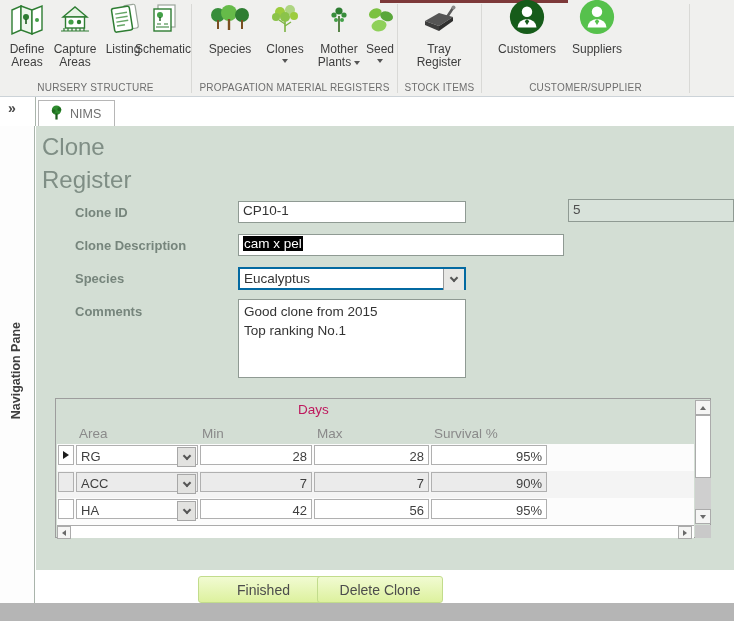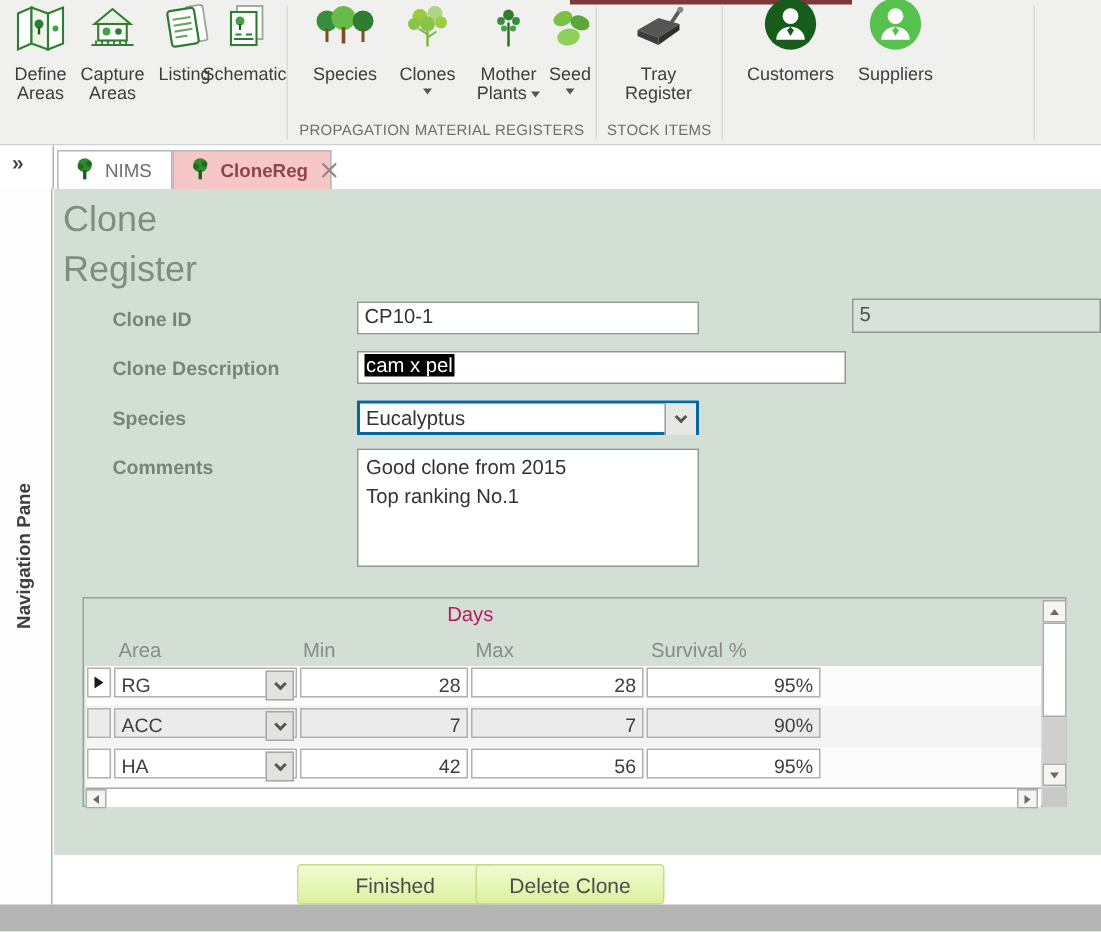--- a/index.html
+++ b/index.html
@@ -138,20 +138,21 @@
           <svg width="36" height="34" viewBox="0 0 36 32">
             <rect x="13" y="2" width="17" height="22" fill="#fff" stroke="#9aa59a" stroke-width="1.2"></rect>
             <rect x="9" y="6" width="17" height="22" fill="#fff" stroke="#2e7d32" stroke-width="1.4"></rect>
             <circle cx="15" cy="12" r="3" fill="#43a047"></circle>
                 <rect x="14.3" y="14" width="1.4" height="4" fill="#1d5c1d"></rect>
             <path d="M11 24 h13 M12 21 h4 M19 21 h4" stroke="#2e7d32" stroke-width="1.2" fill="none"></path>
           </svg></span>
           </div>
         <div class="rlab">Schematic</div>
       </div>
+      <div class="rgroup-label">NURSERY STRUCTURE</div>
     </div>
     <div class="rsep" style="left:191px;"></div>
 
     <div class="rgroup" style="left:192px;width:205px;">
       <div class="rbtn" style="left:10px;width:56px;">
         <div class="ric">
             <span>
           <svg width="44" height="32" viewBox="0 0 44 32">
             <circle cx="10" cy="11" r="7" fill="#388e3c"></circle>
                 <rect x="9" y="16" width="2" height="9" fill="#7a4f21"></rect>
@@ -244,51 +245,37 @@
             <span>
           <svg width="38" height="38" viewBox="0 0 40 40">
             <circle cx="20" cy="20" r="18" fill="#56c14c"></circle>
             <circle cx="20" cy="14.5" r="5.5" fill="#fff"></circle>
             <path d="M10 31 a10 9 0 0 1 20 0 Z" fill="#fff"></path>
             <path d="M20 22 l-2.4 2.4 2.4 4 2.4 -4 Z" fill="#56c14c"></path>
           </svg></span>
           </div>
         <div class="rlab">Suppliers</div>
       </div>
+      <div class="rgroup-label">CUSTOMER/SUPPLIER</div>
     </div>
     <div class="rsep" style="left:689px;"></div>
   </div>
 
   <div class="tabbar">
     <div class="nav-expand">»</div>
     <div class="tab tab-nims">
       <span>
         <svg width="15" height="17" viewBox="0 0 16 17">
           <circle cx="8" cy="6" r="5" fill="#2e8b2e"></circle>
             <circle cx="5" cy="7" r="2" fill="#1f6b1f"></circle>
           <circle cx="11" cy="5" r="2" fill="#1f6b1f"></circle>
             <rect x="6.8" y="9.5" width="2.4" height="6.5" fill="#1c5c1c"></rect>
         </svg></span>
       <span>NIMS</span>
     </div>
-    <div class="tab tab-clonereg">
-      <span>
-        <svg width="15" height="17" viewBox="0 0 16 17">
-          <circle cx="8" cy="6" r="5" fill="#2e8b2e"></circle>
-            <circle cx="5" cy="7" r="2" fill="#1f6b1f"></circle>
-          <circle cx="11" cy="5" r="2" fill="#1f6b1f"></circle>
-            <rect x="6.8" y="9.5" width="2.4" height="6.5" fill="#1c5c1c"></rect>
-        </svg></span>
-      <span>CloneReg</span>
-      <span class="tab-close">
-        <svg width="13" height="13" viewBox="0 0 13 13">
-            <path d="M2 2 L11 11 M11 2 L2 11" stroke="#9b8686" stroke-width="1.6"></path>
-          </svg>
-      </span>
-    </div>
   </div>
 
   <div class="navpane-top-border"></div>
   <div class="navpane">
     <div class="navpane-label">Navigation Pane</div>
   </div>
 
   <div class="form-area">
     <div class="form-title">Clone Register</div>
 

